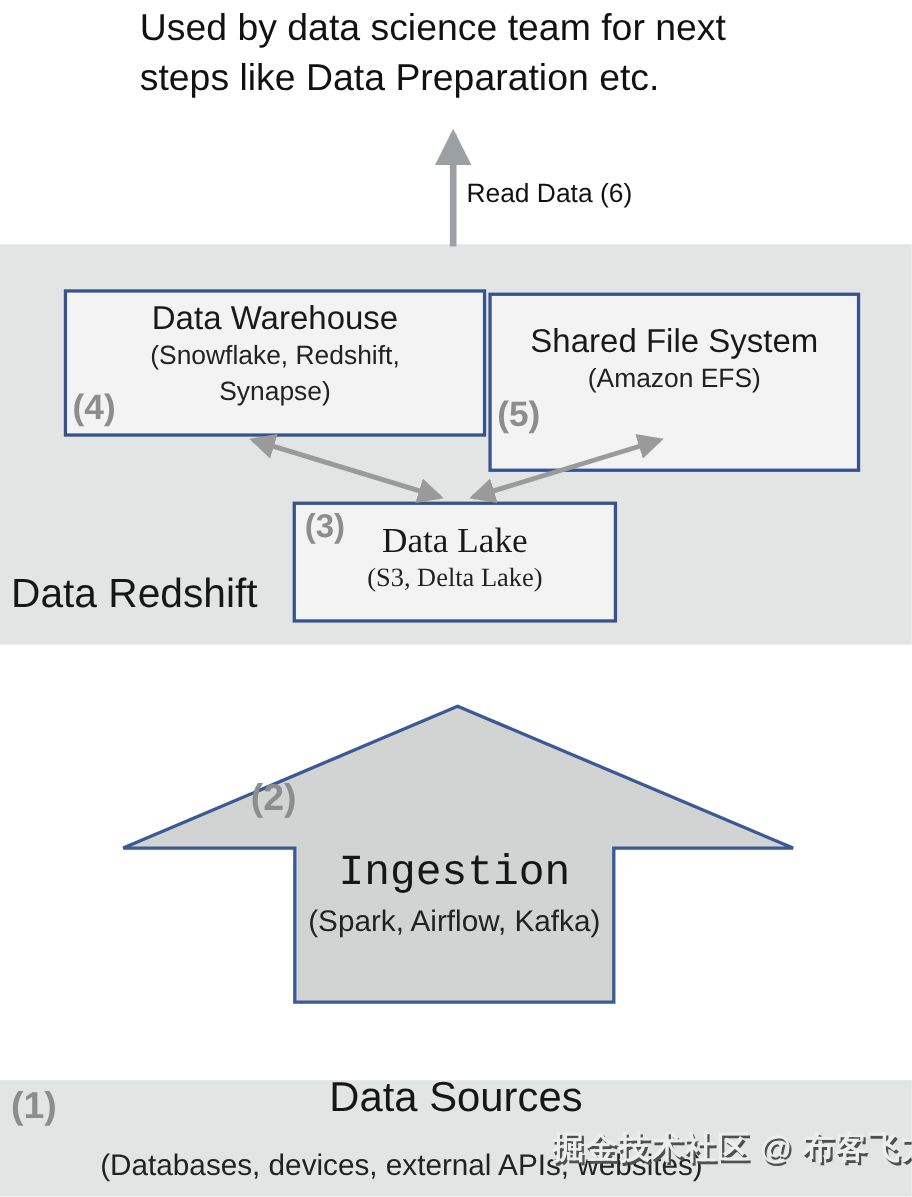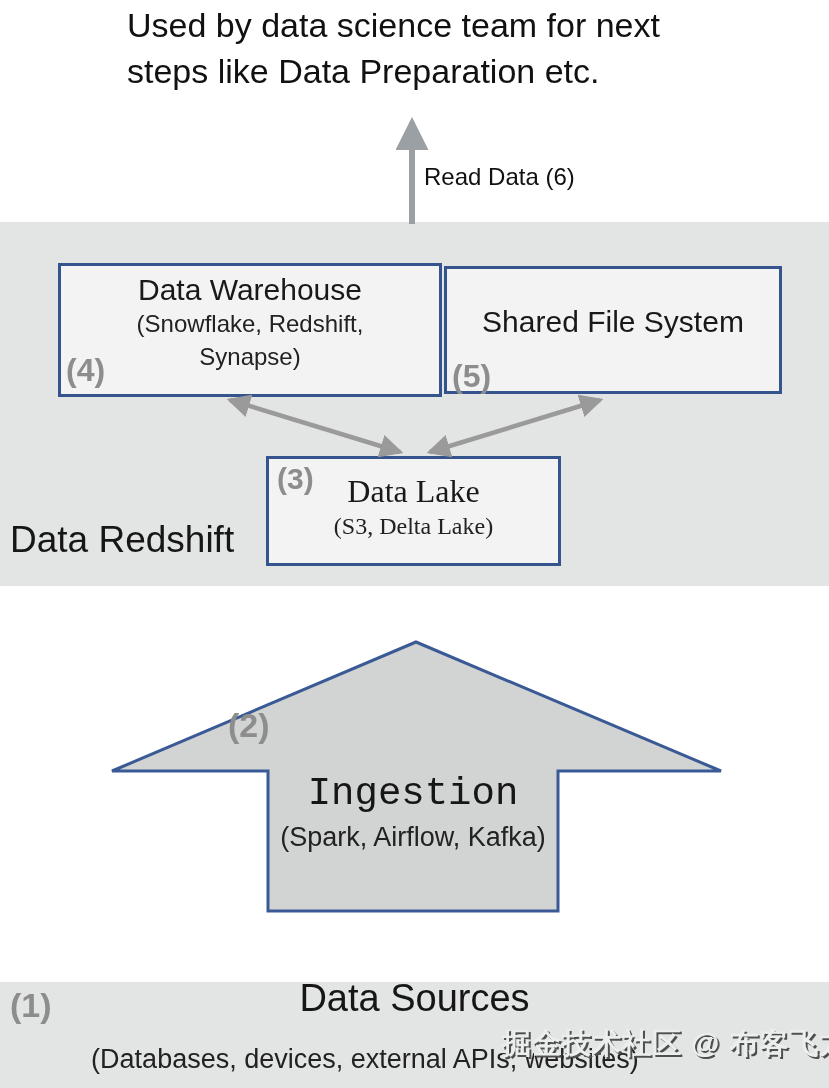--- a/index.html
+++ b/index.html
@@ -57,21 +57,21 @@
   
   .node-box {
     position: absolute;
     background: #f3f3f3;
     border: 3px solid #35548e;
     box-sizing: border-box;
     text-align: center;
     z-index: 2;
   }
   .box-warehouse { left: 58px;  top: 263px; width: 384px; height: 134px; padding-top: 7px; }
-  .box-sharedfs  { left: 444px; top: 266px; width: 338px; height: 128px; padding-top: 36px; }
+  .box-sharedfs  { left: 444px; top: 266px; width: 338px; height: 163px; padding-top: 25px; }
   .box-lake      { left: 266px; top: 456px; width: 295px; height: 110px; padding-top: 14px; font-family: Liberation Serif, serif; }
 
   .node-title { font-size: 30px; color: #191919; }
   .box-lake .node-title { font-size: 32px; }
   .node-subtitle { font-size: 24px; line-height: 33px; color: #222222; }
   .box-warehouse .node-subtitle { padding: 0 26px; }
 
   .step-num {
     position: absolute;
     font-size: 32px;
@@ -151,20 +151,21 @@
   <div class="abs storage-label">Data Redshift</div>
 
   <div class="node-box box-warehouse">
     <div class="node-title">Data Warehouse</div>
     <div class="node-subtitle">(Snowflake, Redshift, Synapse)</div>
   </div>
   <div class="step-num step-4">(4)</div>
 
   <div class="node-box box-sharedfs">
     <div class="node-title">Shared File System</div>
+    <div class="node-subtitle">(Amazon EFS)</div>
   </div>
   <div class="step-num step-5">(5)</div>
 
   <div class="node-box box-lake">
     <div class="node-title">Data Lake</div>
     <div class="node-subtitle">(S3, Delta Lake)</div>
   </div>
   <div class="step-num step-3">(3)</div>
 
   <div class="step-num step-2">(2)</div>

